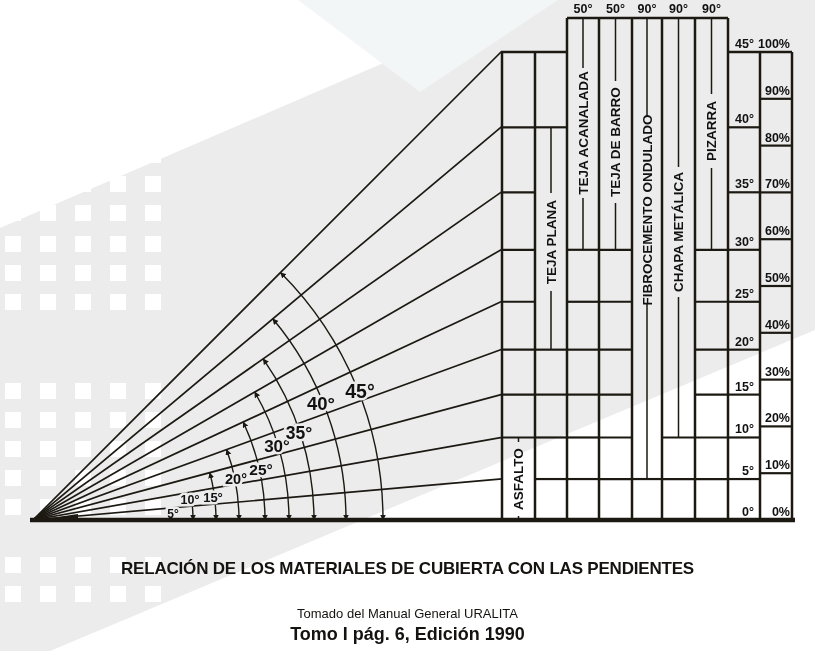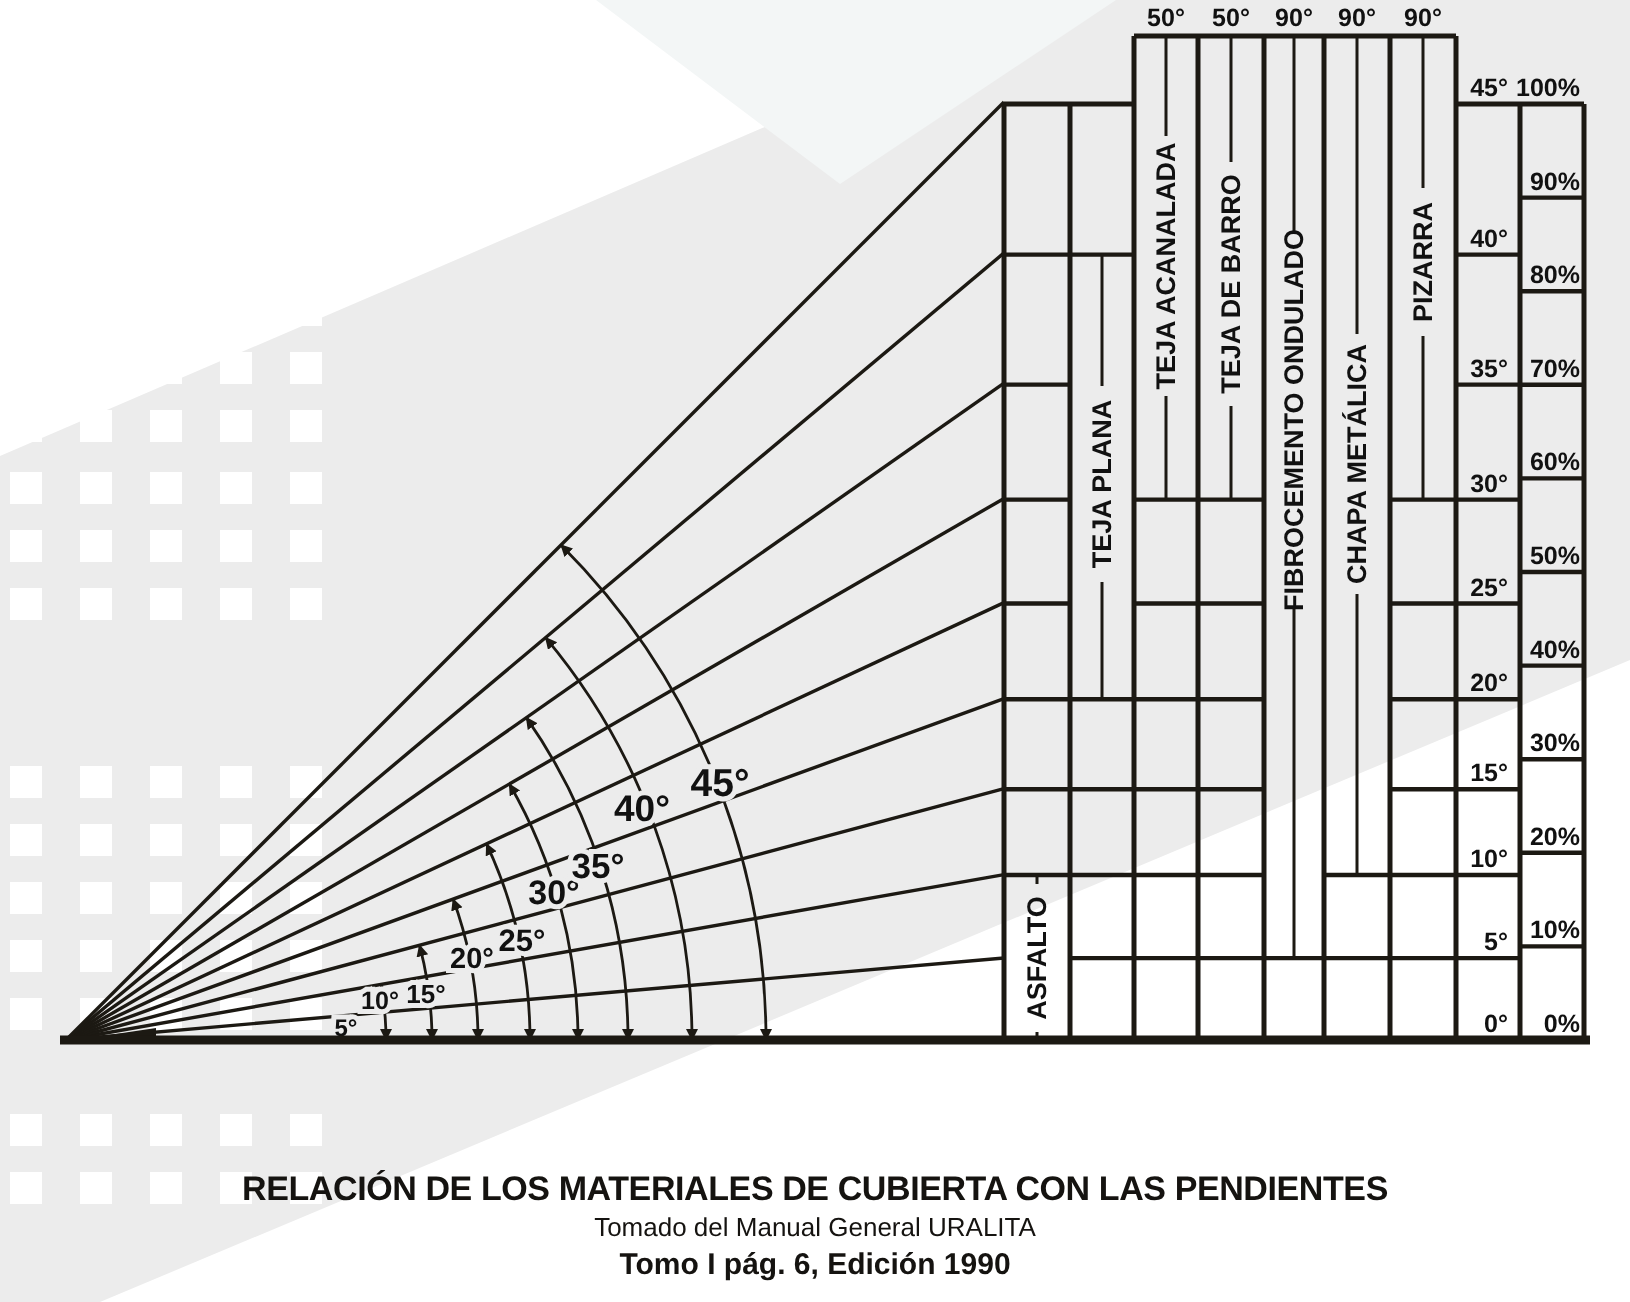--- a/index.html
+++ b/index.html
@@ -1,22 +1,22 @@
 <!DOCTYPE html>
 <html><head>
 <meta charset="utf-8">
 <style>
   html,body{margin:0;padding:0;background:#fff;}
   .page{position:relative;width:815px;height:651px;background:#fff;overflow:hidden;
         font-family:"Liberation Sans","DejaVu Sans",sans-serif;}
   .page svg{position:absolute;left:0;top:0;}
   .caption{position:absolute;left:0;width:815px;text-align:center;color:#151310;}
-  .title-line{top:559px;font-size:17px;font-weight:bold;letter-spacing:-0.2px;margin-top:26px;}
+  .title-line{top:559px;font-size:17px;font-weight:bold;letter-spacing:-0.2px;}
   .src-line1{top:606px;font-size:13px;font-weight:normal;}
-  .src-line2{top:624px;font-size:15px;font-weight:bold;}
+  .src-line2{top:624px;font-size:18px;font-weight:bold;}
 </style>
 </head>
 <body>
 
 <div class="page">
   <svg id="diagram-svg" width="815" height="651" viewBox="0 0 815 651">
       <g>
         <polygon points="0,228 530,0 815,0 815,330 50,651 0,651" fill="#ececec"></polygon>
         <polygon points="298,0 558,0 420,92" fill="#f3f6f6"></polygon>
       </g>

